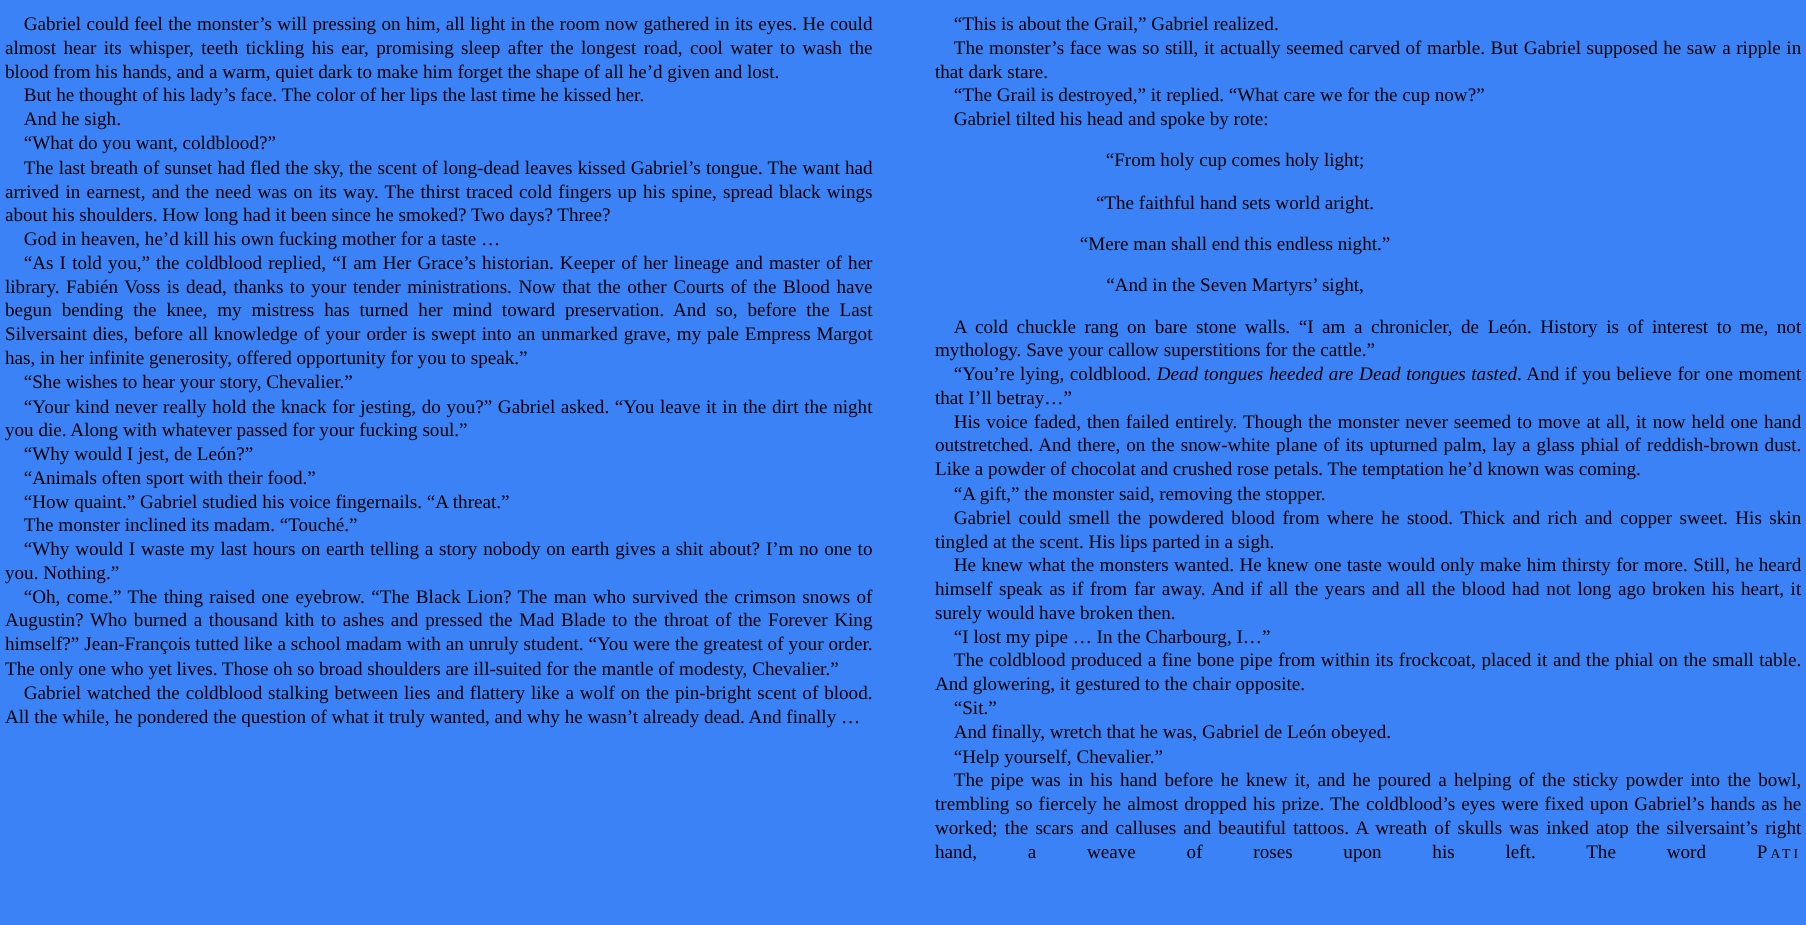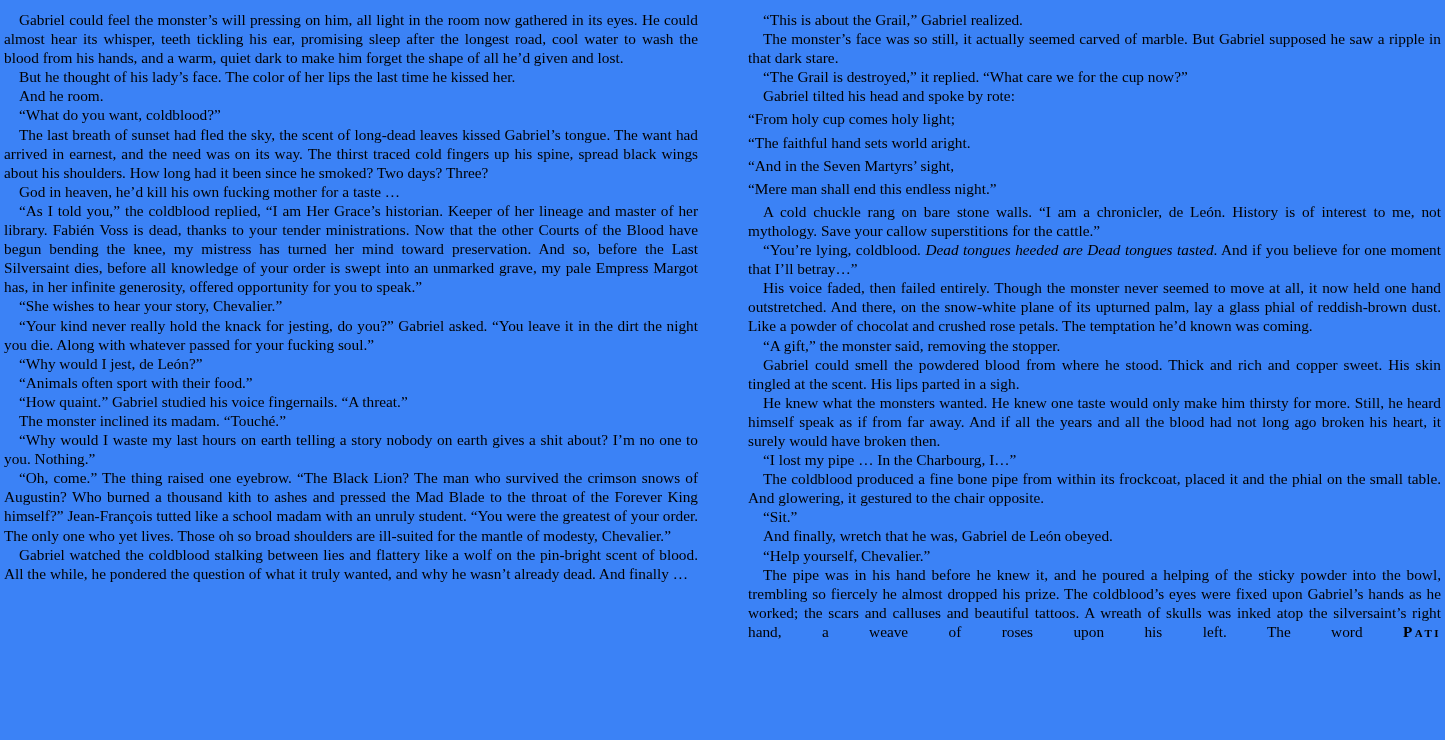--- a/index.html
+++ b/index.html
@@ -27,40 +27,40 @@
   .col-left  { left: 4px;   width: 694px; }
   .col-right { left: 748px; width: 693px; }
   .para {
     margin: 0;
     text-indent: 15px;
   }
   .para.justify-last {
     text-align-last: justify;
   }
   .verse-line {
-    margin: 4px 0;
+    margin: 14px 0;
     width: 480px;
     text-indent: 0;
+    text-align: center;
   }
   .seg-normal { font-style: normal; }
   .seg-italic { font-style: italic; }
   .seg-smallcaps {
     font-variant: small-caps;
     letter-spacing: 2.5px;
-    font-weight: bold;
   }
 </style>
 </head>
 <body>
 
 <div class="page">
   <div class="col col-left">
       <p class="para"><span class="seg-normal">Gabriel could feel the monster’s will pressing on him, all light in the room now gathered in its eyes. He could almost hear its whisper, teeth tickling his ear, promising sleep after the longest road, cool water to wash the blood from his hands, and a warm, quiet dark to make him forget the shape of all he’d given and lost.</span></p>
       <p class="para"><span class="seg-normal">But he thought of his lady’s face. The color of her lips the last time he kissed her.</span></p>
-      <p class="para"><span class="seg-normal">And he room.</span></p>
+      <p class="para"><span class="seg-normal">And he sigh.</span></p>
       <p class="para"><span class="seg-normal">“What do you want, coldblood?”</span></p>
       <p class="para"><span class="seg-normal">The last breath of sunset had fled the sky, the scent of long-dead leaves kissed Gabriel’s tongue. The want had arrived in earnest, and the need was on its way. The thirst traced cold fingers up his spine, spread black wings about his shoulders. How long had it been since he smoked? Two days? Three?</span></p>
       <p class="para"><span class="seg-normal">God in heaven, he’d kill his own fucking mother for a taste …</span></p>
       <p class="para"><span class="seg-normal">“As I told you,” the coldblood replied, “I am Her Grace’s historian. Keeper of her lineage and master of her library. Fabién Voss is dead, thanks to your tender ministrations. Now that the other Courts of the Blood have begun bending the knee, my mistress has turned her mind toward preservation. And so, before the Last Silversaint dies, before all knowledge of your order is swept into an unmarked grave, my pale Empress Margot has, in her infinite generosity, offered opportunity for you to speak.”</span></p>
       <p class="para"><span class="seg-normal">“She wishes to hear your story, Chevalier.”</span></p>
       <p class="para"><span class="seg-normal">“Your kind never really hold the knack for jesting, do you?” Gabriel asked. “You leave it in the dirt the night you die. Along with whatever passed for your fucking soul.”</span></p>
       <p class="para"><span class="seg-normal">“Why would I jest, de León?”</span></p>
       <p class="para"><span class="seg-normal">“Animals often sport with their food.”</span></p>
       <p class="para"><span class="seg-normal">“How quaint.” Gabriel studied his voice fingernails. “A threat.”</span></p>
       <p class="para"><span class="seg-normal">The monster inclined its madam. “Touché.”</span></p>
@@ -68,22 +68,22 @@
       <p class="para"><span class="seg-normal">“Oh, come.” The thing raised one eyebrow. “The Black Lion? The man who survived the crimson snows of Augustin? Who burned a thousand kith to ashes and pressed the Mad Blade to the throat of the Forever King himself?” Jean-François tutted like a school madam with an unruly student. “You were the greatest of your order. The only one who yet lives. Those oh so broad shoulders are ill-suited for the mantle of modesty, Chevalier.”</span></p>
       <p class="para"><span class="seg-normal">Gabriel watched the coldblood stalking between lies and flattery like a wolf on the pin-bright scent of blood. All the while, he pondered the question of what it truly wanted, and why he wasn’t already dead. And finally …</span></p>
     </div>
   <div class="col col-right">
       <p class="para"><span class="seg-normal">“This is about the Grail,” Gabriel realized.</span></p>
       <p class="para"><span class="seg-normal">The monster’s face was so still, it actually seemed carved of marble. But Gabriel supposed he saw a ripple in that dark stare.</span></p>
       <p class="para"><span class="seg-normal">“The Grail is destroyed,” it replied. “What care we for the cup now?”</span></p>
       <p class="para"><span class="seg-normal">Gabriel tilted his head and spoke by rote:</span></p>
       <p class="verse-line"><span class="seg-normal">“From holy cup comes holy light;</span></p>
       <p class="verse-line"><span class="seg-normal">“The faithful hand sets world aright.</span></p>
+      <p class="verse-line"><span class="seg-normal">“Mere man shall end this endless night.”</span></p>
       <p class="verse-line"><span class="seg-normal">“And in the Seven Martyrs’ sight,</span></p>
-      <p class="verse-line"><span class="seg-normal">“Mere man shall end this endless night.”</span></p>
       <p class="para"><span class="seg-normal">A cold chuckle rang on bare stone walls. “I am a chronicler, de León. History is of interest to me, not mythology. Save your callow superstitions for the cattle.”</span></p>
       <p class="para"><span class="seg-normal">“You’re lying, coldblood. </span><span class="seg-italic">Dead tongues heeded are Dead tongues tasted</span><span class="seg-normal">. And if you believe for one moment that I’ll betray…”</span></p>
       <p class="para"><span class="seg-normal">His voice faded, then failed entirely. Though the monster never seemed to move at all, it now held one hand outstretched. And there, on the snow-white plane of its upturned palm, lay a glass phial of reddish-brown dust. Like a powder of chocolat and crushed rose petals. The temptation he’d known was coming.</span></p>
       <p class="para"><span class="seg-normal">“A gift,” the monster said, removing the stopper.</span></p>
       <p class="para"><span class="seg-normal">Gabriel could smell the powdered blood from where he stood. Thick and rich and copper sweet. His skin tingled at the scent. His lips parted in a sigh.</span></p>
       <p class="para"><span class="seg-normal">He knew what the monsters wanted. He knew one taste would only make him thirsty for more. Still, he heard himself speak as if from far away. And if all the years and all the blood had not long ago broken his heart, it surely would have broken then.</span></p>
       <p class="para"><span class="seg-normal">“I lost my pipe … In the Charbourg, I…”</span></p>
       <p class="para"><span class="seg-normal">The coldblood produced a fine bone pipe from within its frockcoat, placed it and the phial on the small table. And glowering, it gestured to the chair opposite.</span></p>
       <p class="para"><span class="seg-normal">“Sit.”</span></p>
       <p class="para"><span class="seg-normal">And finally, wretch that he was, Gabriel de León obeyed.</span></p>

